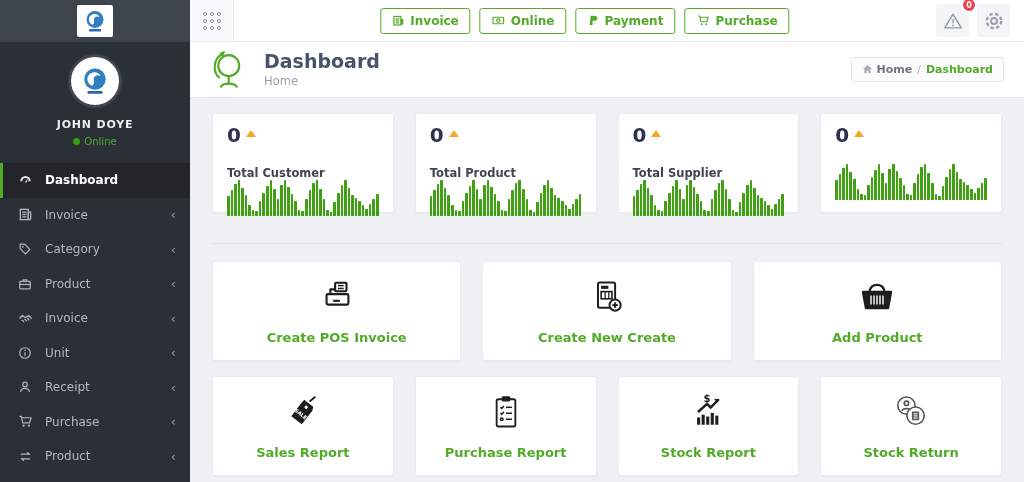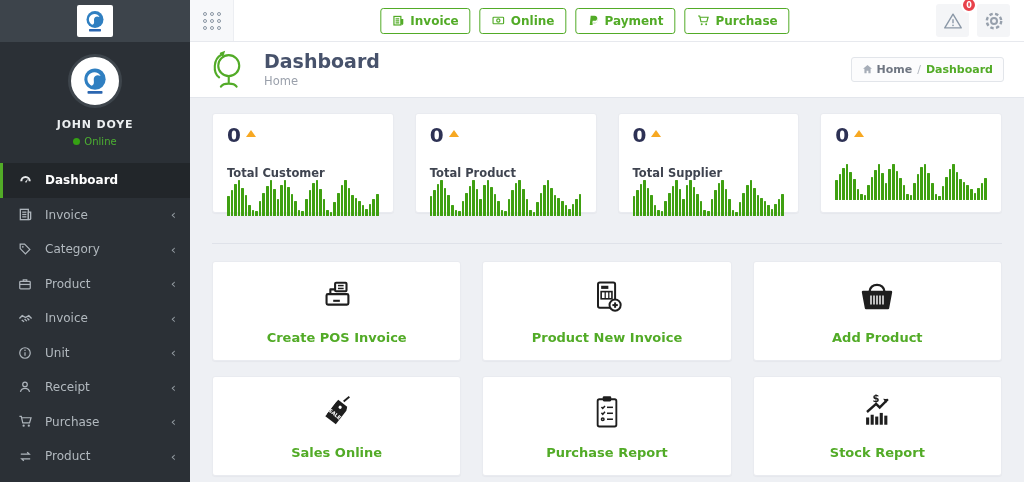--- a/index.html
+++ b/index.html
@@ -534,21 +534,21 @@
           <rect x="10" y="4" width="19" height="28" rx="2"></rect>
           <rect x="13.5" y="7.5" width="8" height="3.5" fill="#1e1e1e" stroke="none"></rect>
           <rect x="13.5" y="14" width="12" height="8" stroke-width="1.8"></rect>
           <line x1="18" y1="14" x2="18" y2="22" stroke-width="1.4"></line>
           <line x1="22" y1="14" x2="22" y2="22" stroke-width="1.4"></line>
           <circle cx="29" cy="29" r="6.2" fill="#fff"></circle>
           <line x1="29" y1="26" x2="29" y2="32"></line>
           <line x1="26" y1="29" x2="32" y2="29"></line>
         </svg>
       </span>
-      <span class="action-label">Product New Invoice</span>
+      <span class="action-label">Create New Create</span>
     </div>
     <div class="card action-card">
       <span class="action-icon">
         <svg width="40" height="36" viewBox="0 0 40 36" fill="none" stroke="#1e1e1e" stroke-width="2.4" stroke-linejoin="round">
           <path d="M6 13 H34 L31 29 H9 Z" fill="#1e1e1e"></path>
           <path d="M12.5 13 C12.5 3.5 27.5 3.5 27.5 13" fill="none"></path>
           <g stroke="#fff" stroke-width="1.4">
             <line x1="14" y1="16.5" x2="14" y2="25.5"></line>
             <line x1="17" y1="16.5" x2="17" y2="25.5"></line>
             <line x1="20" y1="16.5" x2="20" y2="25.5"></line>
@@ -567,21 +567,21 @@
         <svg width="38" height="38" viewBox="0 0 40 40">
           <g transform="rotate(38 20 20)">
             <path d="M13 9 H25 L27 13 V31 H13 Z" fill="#1e1e1e" transform="rotate(0)"></path>
             <rect x="13" y="10" width="13" height="20" rx="2.5" fill="#1e1e1e"></rect>
             <circle cx="19.5" cy="14" r="1.7" fill="#fff"></circle>
             <text x="19.5" y="25" text-anchor="middle" font-size="5.4" font-weight="bold" fill="#ffffff">SALE</text>
           </g>
           <line x1="27" y1="9" x2="33" y2="4" stroke="#1e1e1e" stroke-width="2"></line>
         </svg>
       </span>
-      <span class="action-label">Sales Online</span>
+      <span class="action-label">Sales Report</span>
     </div>
     <div class="card action-card">
       <span class="action-icon">
         <svg width="34" height="38" viewBox="0 0 40 44" fill="none" stroke="#1e1e1e" stroke-width="2.2">
           <rect x="9" y="7" width="22" height="32" rx="2"></rect>
           <rect x="15" y="3.5" width="10" height="6" rx="1.5" fill="#1e1e1e" stroke="none"></rect>
           <g stroke-width="1.8">
             <path d="M13.5 16 l1.5 1.8 2.6 -3"></path>
               <line x1="20" y1="16.5" x2="27" y2="16.5"></line>
             <path d="M13.5 23 l1.5 1.8 2.6 -3"></path>
@@ -603,15 +603,32 @@
             <rect x="25" y="21" width="3.4" height="13"></rect>
             <rect x="30" y="24" width="3.4" height="10"></rect>
           </g>
           <path d="M11 20 L21 11 L25 15 L34 6" fill="none" stroke="#1e1e1e" stroke-width="2.6"></path>
           <path d="M34 6 l-5.2 0.6 4 4 Z" fill="#1e1e1e" transform="rotate(12 34 6)"></path>
           <text x="17" y="9" font-size="11" font-weight="bold" fill="#1e1e1e">$</text>
         </svg>
       </span>
       <span class="action-label">Stock Report</span>
     </div>
+    <div class="card action-card">
+      <span class="action-icon">
+        <svg width="40" height="38" viewBox="0 0 44 40" fill="none" stroke="#555" stroke-width="1.8">
+          <circle cx="17" cy="13" r="9.5"></circle>
+          <circle cx="17" cy="10.5" r="2.4"></circle>
+          <path d="M12 18.5 C13 15.5 21 15.5 22 18.5"></path>
+          <circle cx="27" cy="24" r="9.5" fill="#fff"></circle>
+          <rect x="23" y="19.5" width="8" height="9.5" rx="1" fill="#555" stroke="none"></rect>
+          <g stroke="#fff" stroke-width="1.2">
+              <line x1="24.8" y1="22" x2="29.2" y2="22"></line>
+              <line x1="24.8" y1="24.3" x2="29.2" y2="24.3"></line>
+              <line x1="24.8" y1="26.6" x2="29.2" y2="26.6"></line>
+            </g>
+        </svg>
+      </span>
+      <span class="action-label">Stock Return</span>
+    </div>
   </div>
 
 </div>
 
 </body></html>

